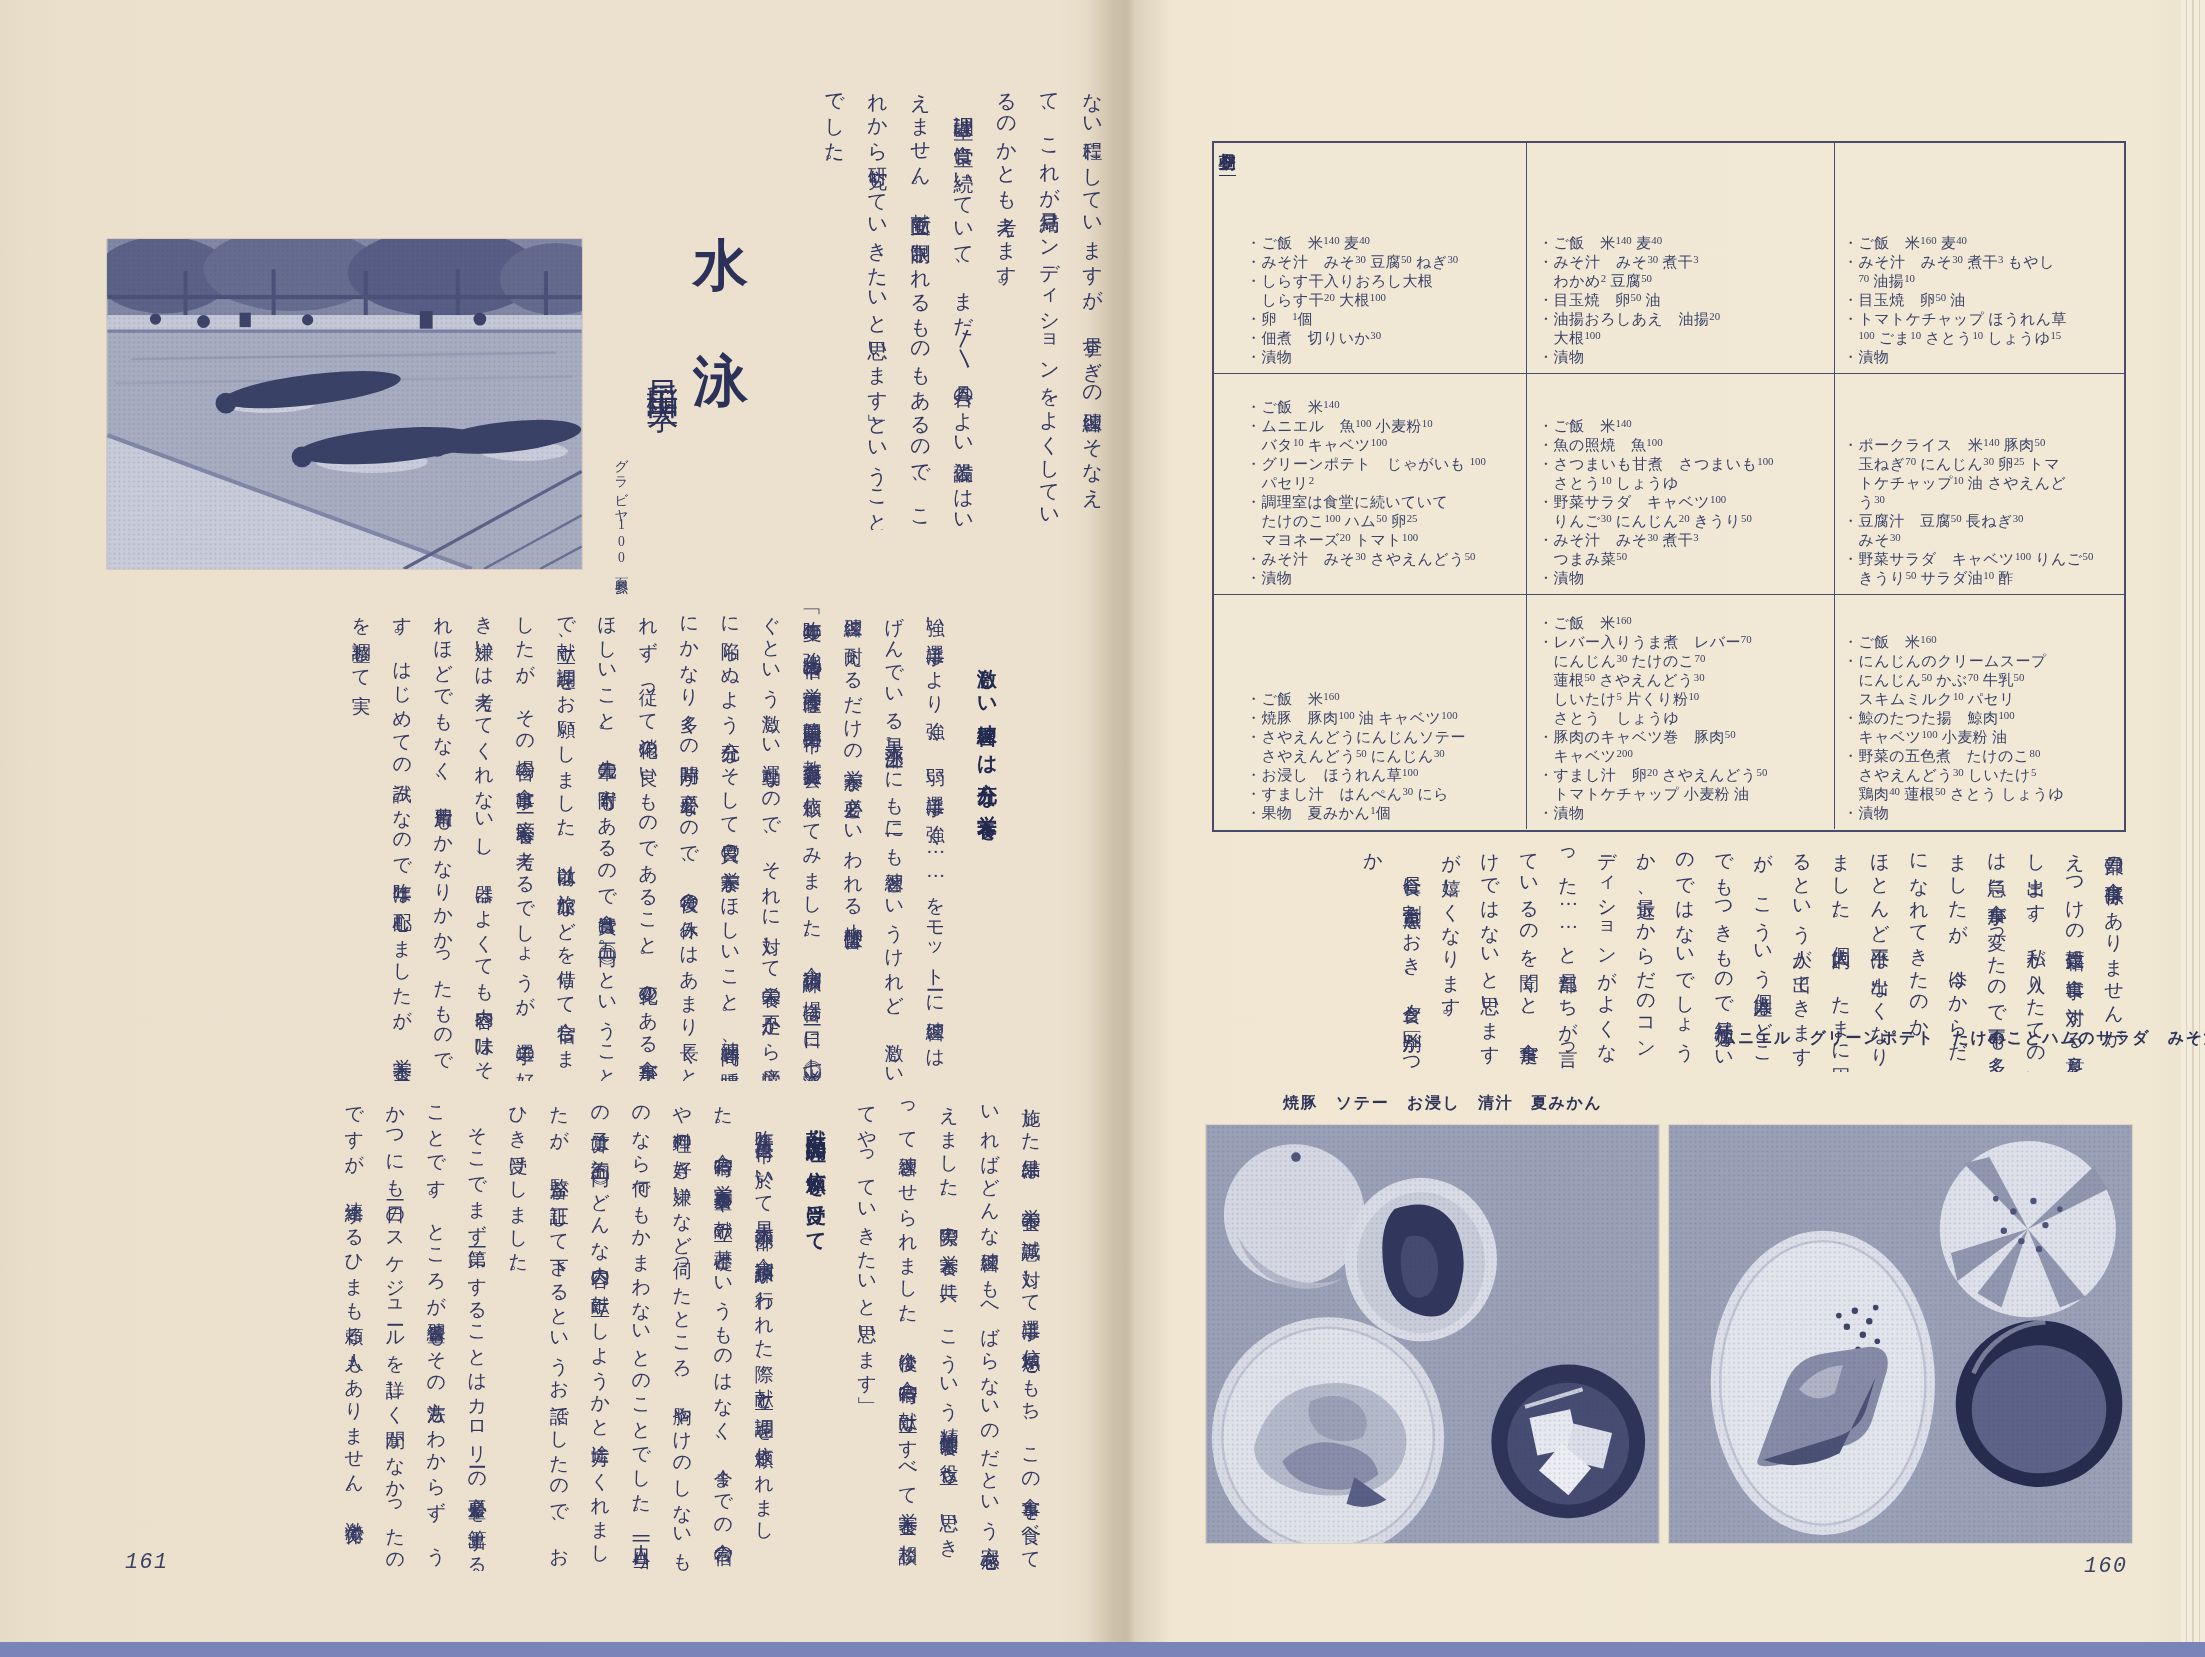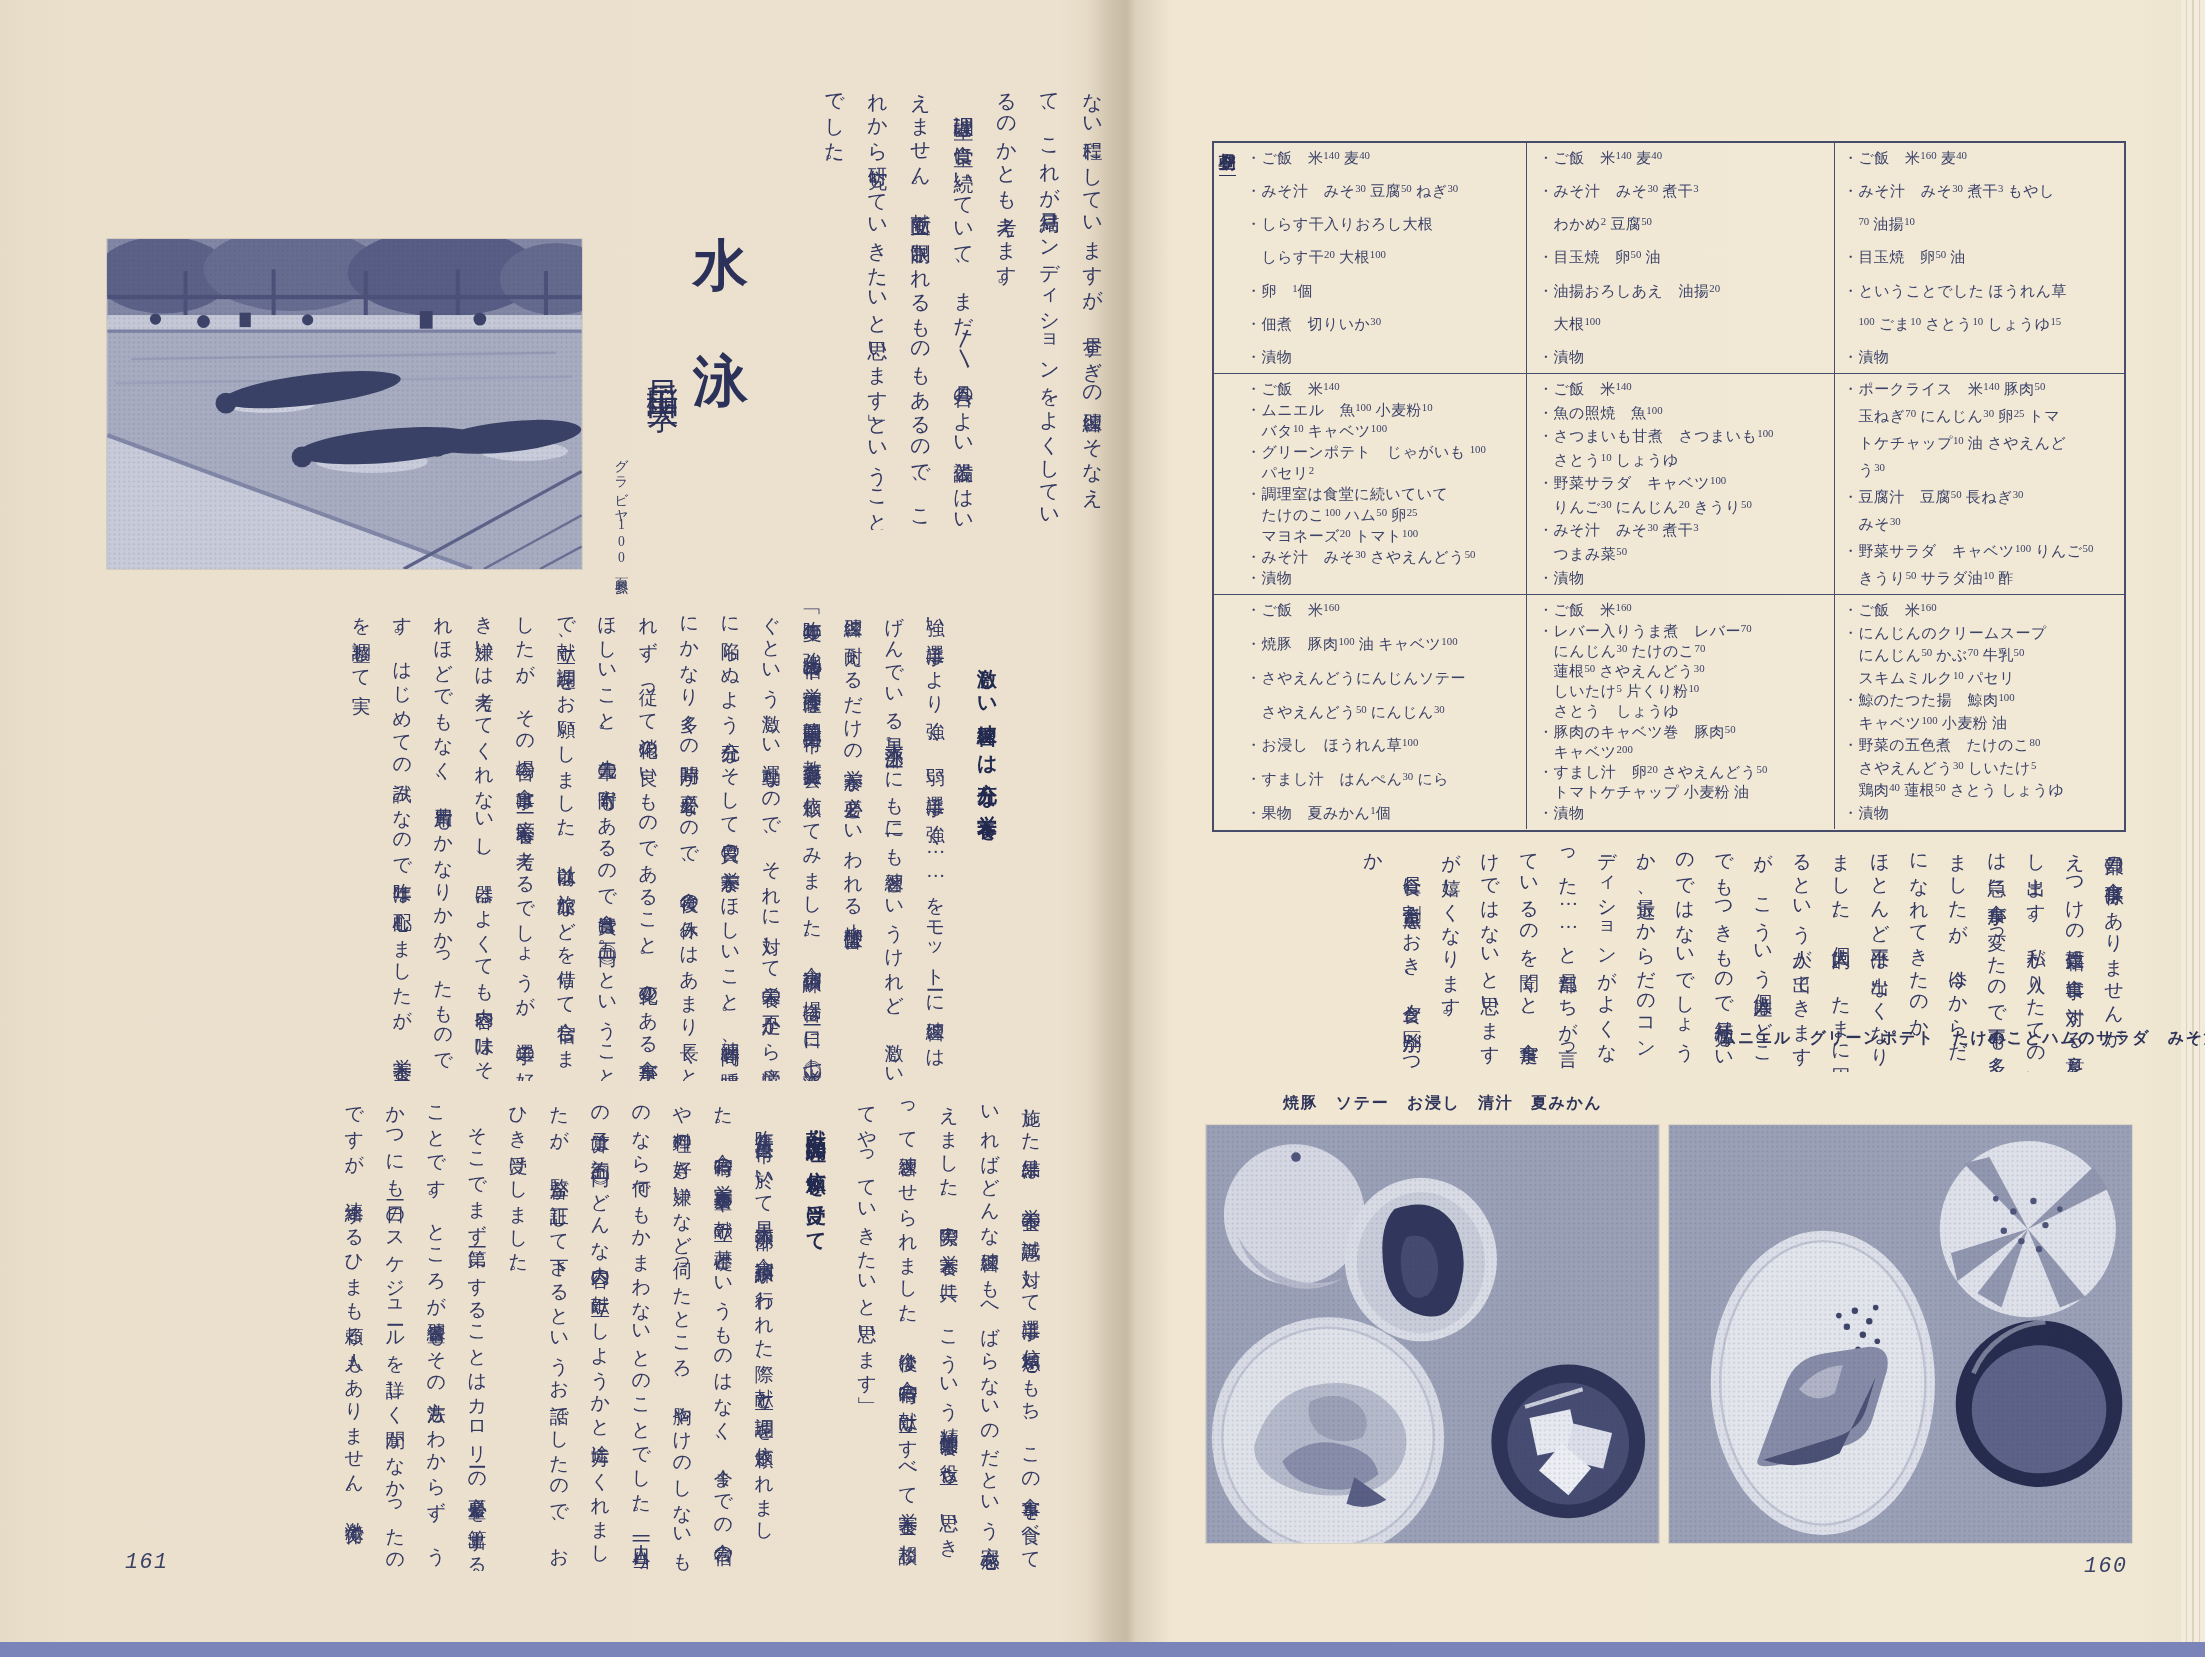--- a/index.html
+++ b/index.html
@@ -44,21 +44,21 @@
   #caption-right{left:1672px;top:1028px;margin-left:48px;}
   
   #menu-table{position:absolute;left:1212px;top:141px;width:914px;height:691px;
               border:2.4px solid #474c6b;box-sizing:border-box;background:rgba(255,255,255,0.06);}
   .trow{display:flex;box-sizing:border-box;}
   .trow + .trow{border-top:1.6px solid #474c6b;}
   #trow-0{height:230px;}
   #trow-1{height:221px;}
   #trow-2{height:235px;}
   .cell{position:relative;box-sizing:border-box;padding:6.4px 4.8px 6.4px 11.2px;flex:0 0 auto;
-        display:flex;flex-direction:column;justify-content:space-between;overflow:hidden;
+        display:flex;flex-direction:column;justify-content:flex-end;overflow:hidden;
         font-size:15px;color:#3c4268;white-space:nowrap;}
   .cell + .cell{border-left:1.6px solid #474c6b;}
   .cell-0{width:312px;padding-left:32px;}
   .cell-1{width:308px;}
   .cell-2{width:299px;padding-left:8px;}
   .tl{letter-spacing:0.4px;}
   .num{font-size:10.8px;vertical-align:4px;letter-spacing:0;}
   .row-label{position:absolute;left:4.8px;top:8px;font-size:17px;font-weight:bold;color:#2b3158;
              border-bottom:1.6px solid #2b3158;padding-bottom:0.8px;}
 </style>
@@ -170,21 +170,21 @@
           <div class="tl">・目玉焼　卵<span class="num">50</span> 油</div>
           <div class="tl">・油揚おろしあえ　油揚<span class="num">20</span></div>
           <div class="tl">　大根<span class="num">100</span></div>
           <div class="tl">・漬物</div>
         </div>
       <div class="cell cell-2">
           <div class="tl">・ご飯　米<span class="num">160</span> 麦<span class="num">40</span></div>
           <div class="tl">・みそ汁　みそ<span class="num">30</span> 煮干<span class="num">3</span> もやし</div>
           <div class="tl">　<span class="num">70</span> 油揚<span class="num">10</span></div>
           <div class="tl">・目玉焼　卵<span class="num">50</span> 油</div>
-          <div class="tl">・ということでした ほうれん草</div>
+          <div class="tl">・トマトケチャップ ほうれん草</div>
           <div class="tl">　<span class="num">100</span> ごま<span class="num">10</span> さとう<span class="num">10</span> しょうゆ<span class="num">15</span></div>
           <div class="tl">・漬物</div>
         </div>
       <span class="row-label" style="position:absolute;">朝</span>
     </div>
     <div class="trow" id="trow-1">
       <div class="cell cell-0">
           <div class="tl">・ご飯　米<span class="num">140</span></div>
           <div class="tl">・ムニエル　魚<span class="num">100</span> 小麦粉<span class="num">10</span></div>
           <div class="tl">　バタ<span class="num">10</span> キャベツ<span class="num">100</span></div>

